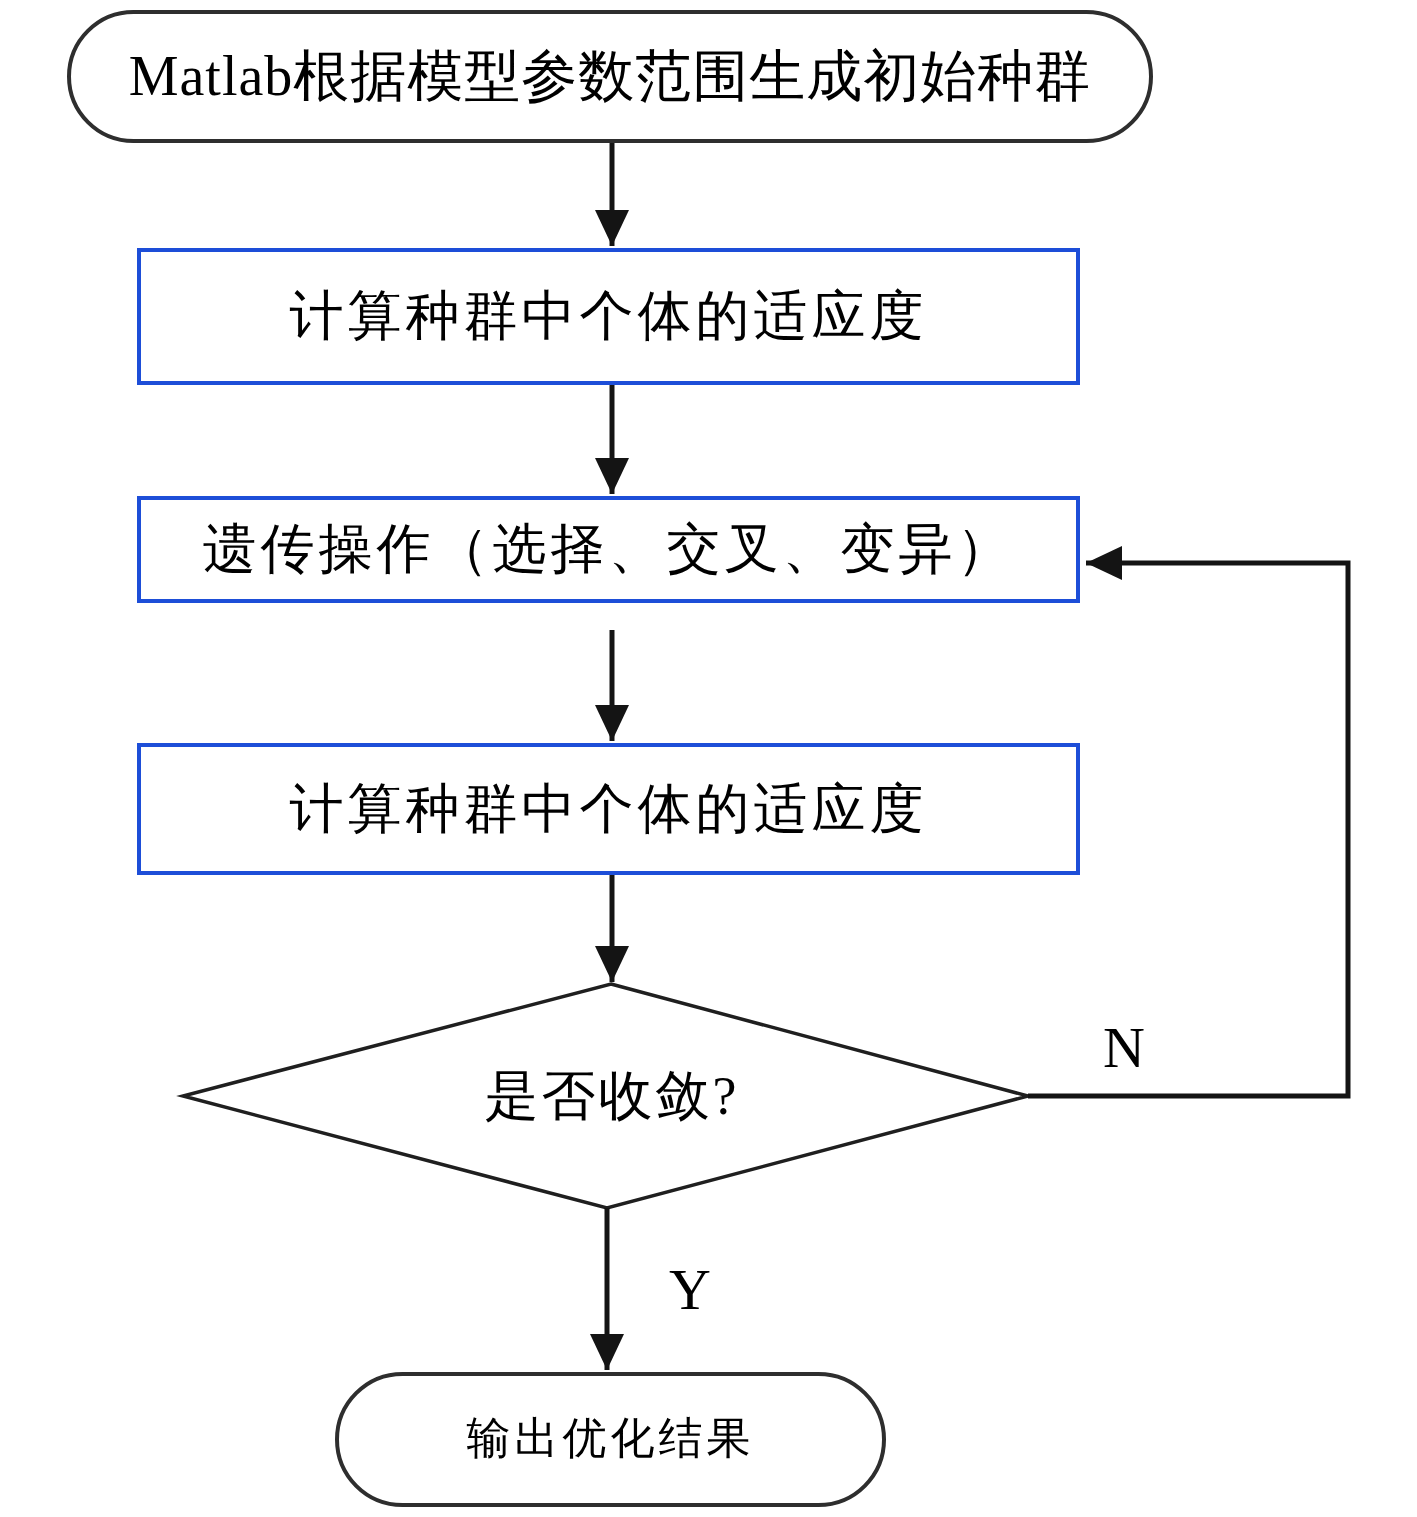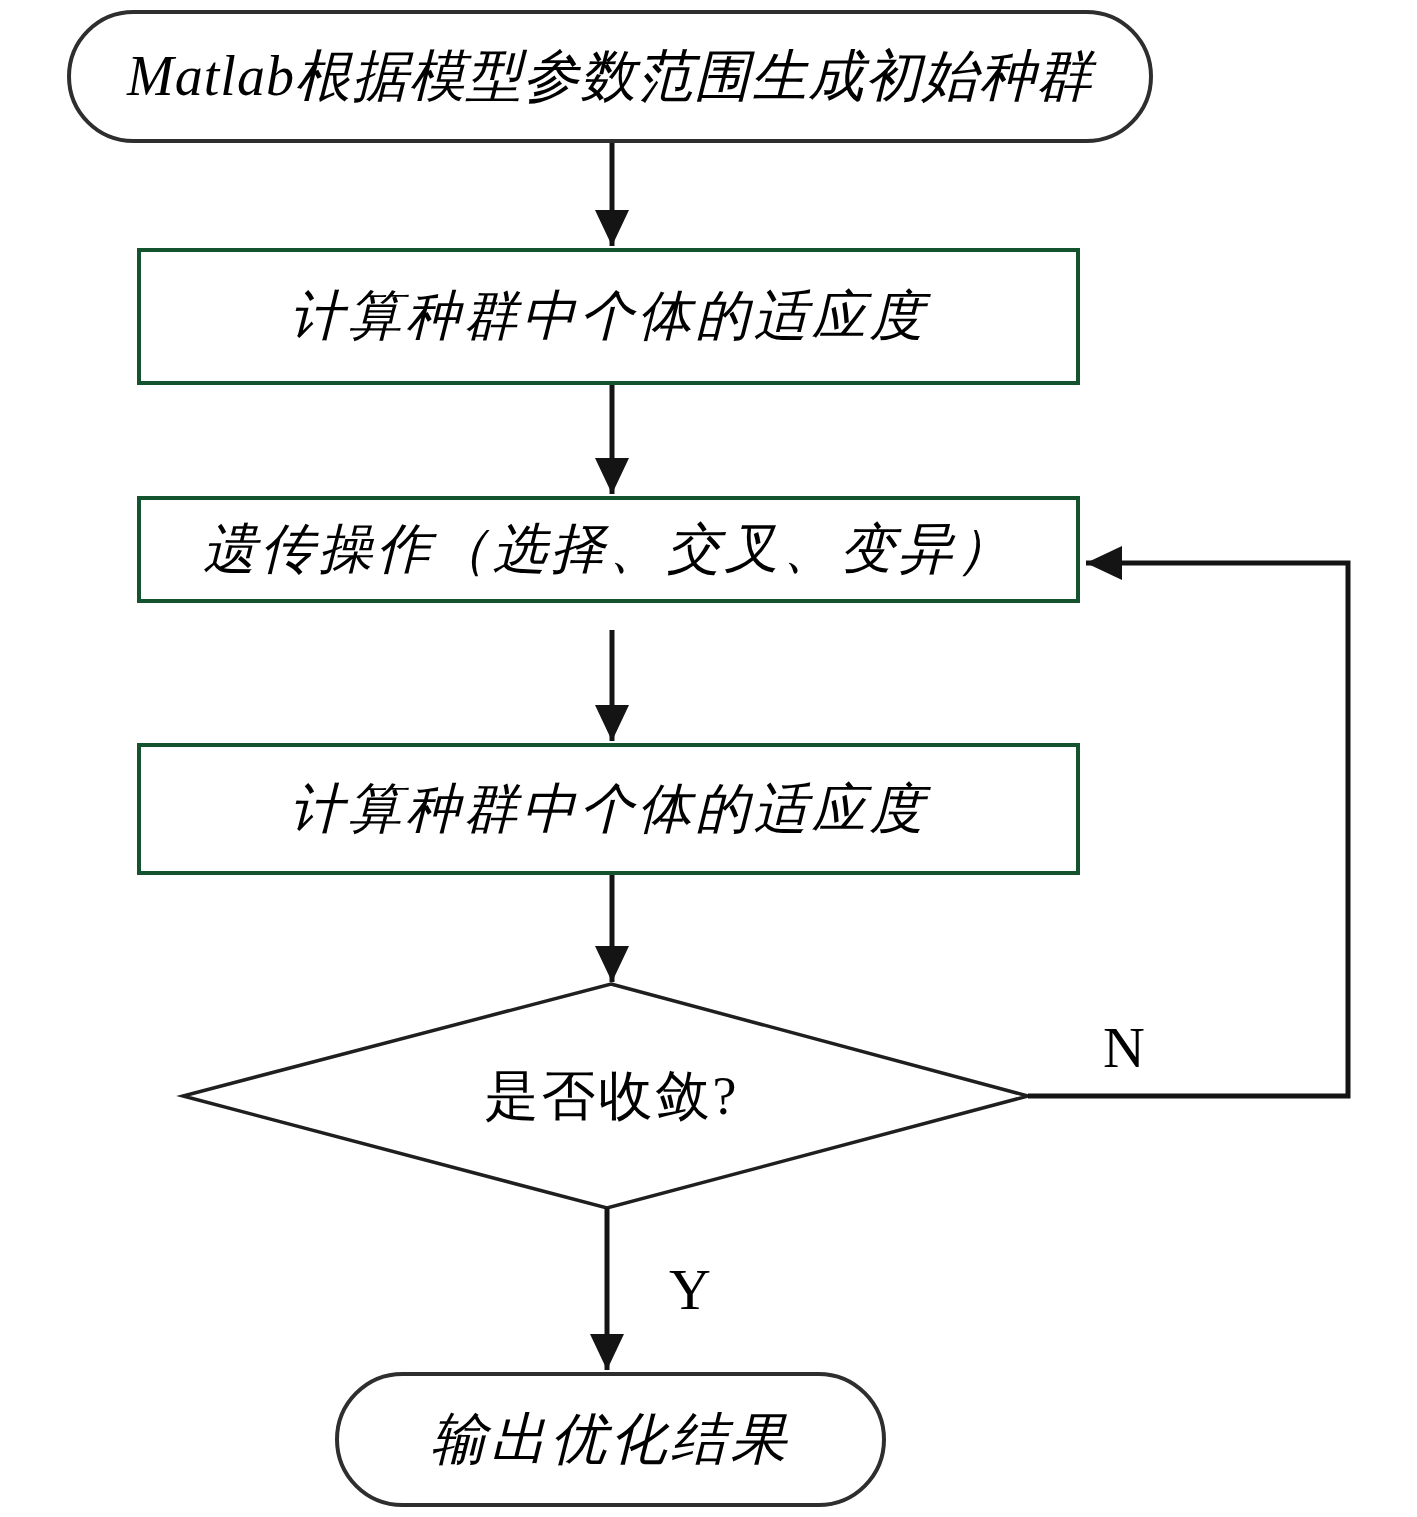--- a/index.html
+++ b/index.html
@@ -23,43 +23,42 @@
     width: 1417px; height: 1517px;
   }
   .node {
     position: absolute;
     display: flex;
     align-items: center;
     justify-content: center;
     text-align: center;
     background: #ffffff;
     line-height: 1.15;
-    font-style: italic;
   }
   .terminator {
     border: 4px solid #2e2e2e;
     font-size: 56px;
   }
   .process {
-    border: 4px solid #14532d;
+    border: 4px solid #1d4ed8;
     font-size: 54px;
     letter-spacing: 4px;
   }
   .start-node {
     left: 67px; top: 10px;
     width: 1086px; height: 133px;
     border-radius: 67px;
     font-size: 56px;
     letter-spacing: 1px;
   }
   .end-node {
     left: 335px; top: 1372px;
     width: 551px; height: 135px;
     border-radius: 68px;
-    font-size: 56px;
+    font-size: 44px;
     letter-spacing: 4px;
   }
   .box-fitness1 { left: 137px; top: 248px; width: 943px; height: 137px; }
   .box-genetic  { left: 137px; top: 496px; width: 943px; height: 107px; }
   .box-fitness2 { left: 137px; top: 743px; width: 943px; height: 132px; }
   .decision-text {
     position: absolute;
     left: 287px; top: 1046px;
     width: 650px; height: 100px;
     display: flex;

